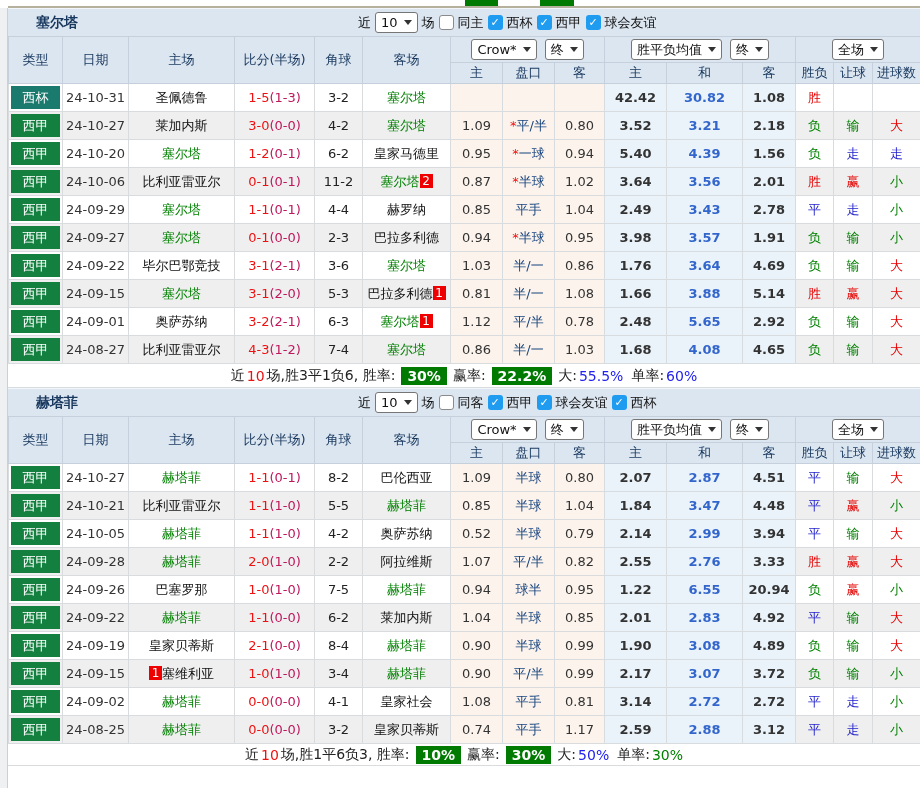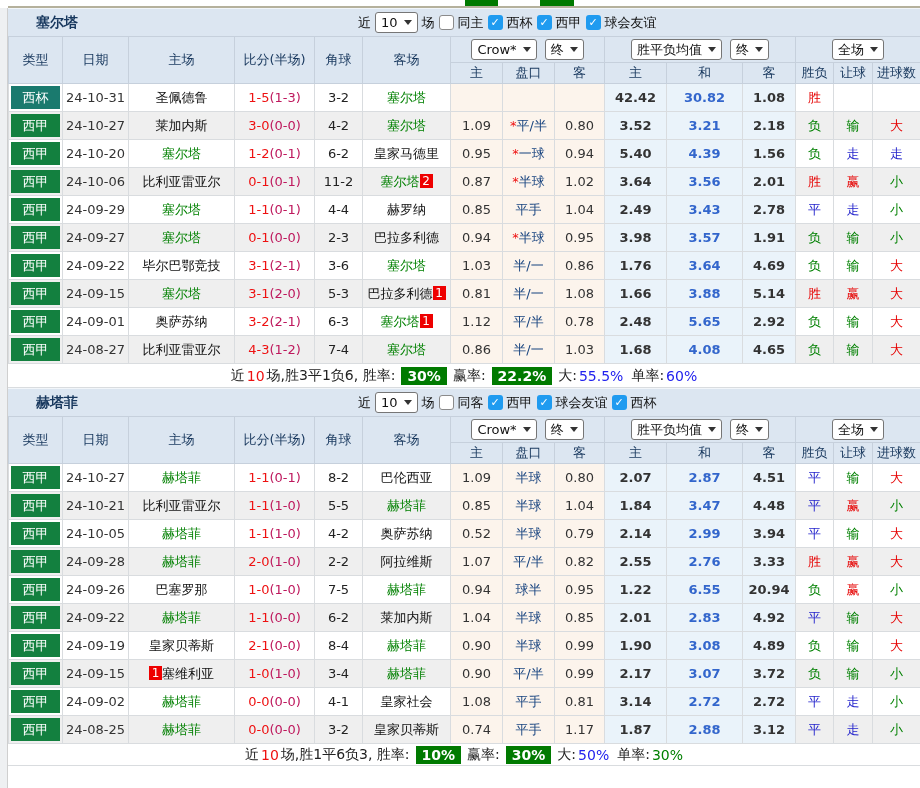--- a/index.html
+++ b/index.html
@@ -657,21 +657,21 @@
                 <span class="lg-badge" style="background: rgb(19, 128, 63);">西甲</span>
               </td>
       <td class="date">24-08-25</td>
       <td><span class="tn hl">赫塔菲</span></td>
       <td><span class="score">0-0</span><span class="half">(0-0)</span></td>
       <td>3-2</td>
       <td><span class="tn">皇家贝蒂斯</span></td>
       <td class="crow odds">0.74</td>
       <td class="crow"><span class="line">平手</span></td>
       <td class="crow odds">1.17</td>
-      <td class="avgc avg-ha">1.87</td>
+      <td class="avgc avg-ha">2.59</td>
       <td class="avgc avg-d">2.88</td>
       <td class="avgc avg-ha">3.12</td>
       <td style="color: rgb(36, 36, 204);">平</td>
       <td style="color: rgb(36, 36, 204);">走</td>
       <td style="color: rgb(1, 128, 1);">小</td>
     </tr>
           </tbody>
     </table>
     <div class="summary h22">
     <span>近</span>

